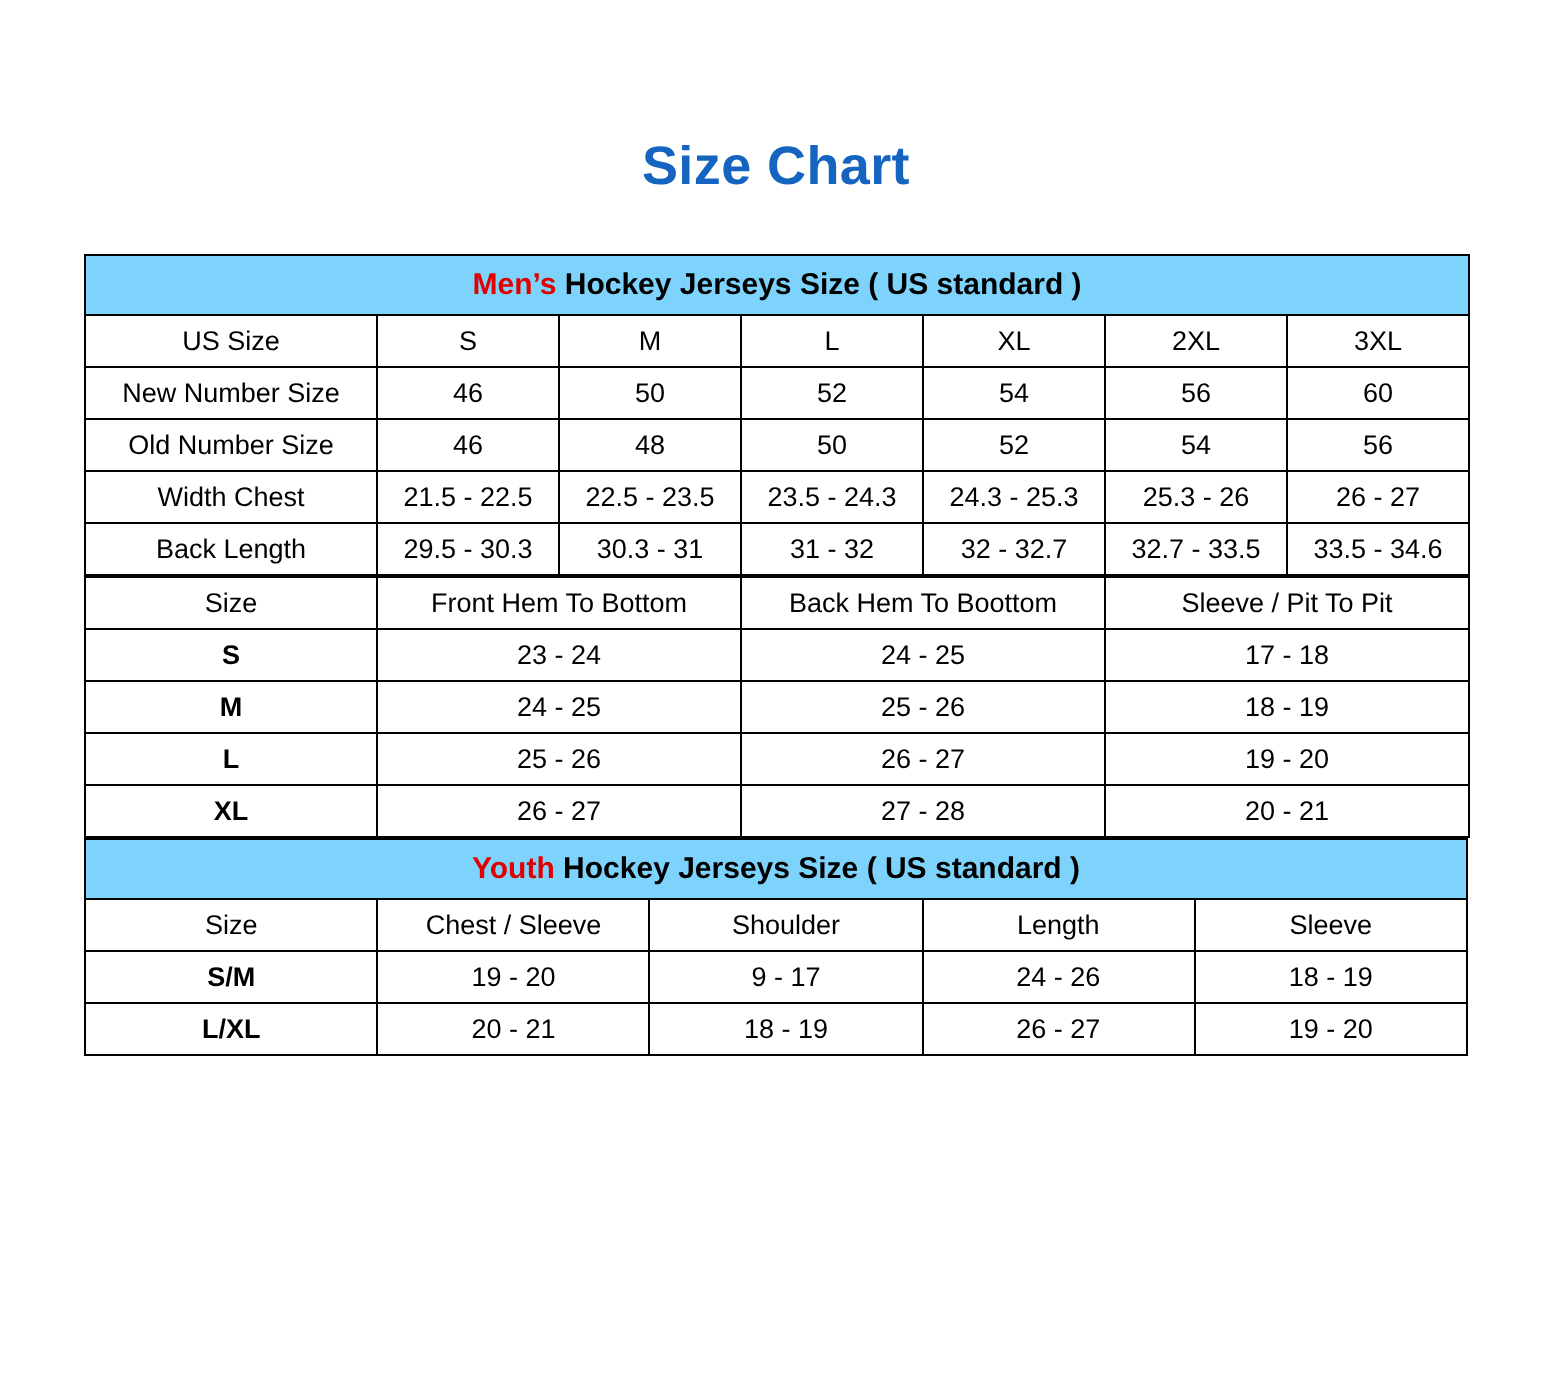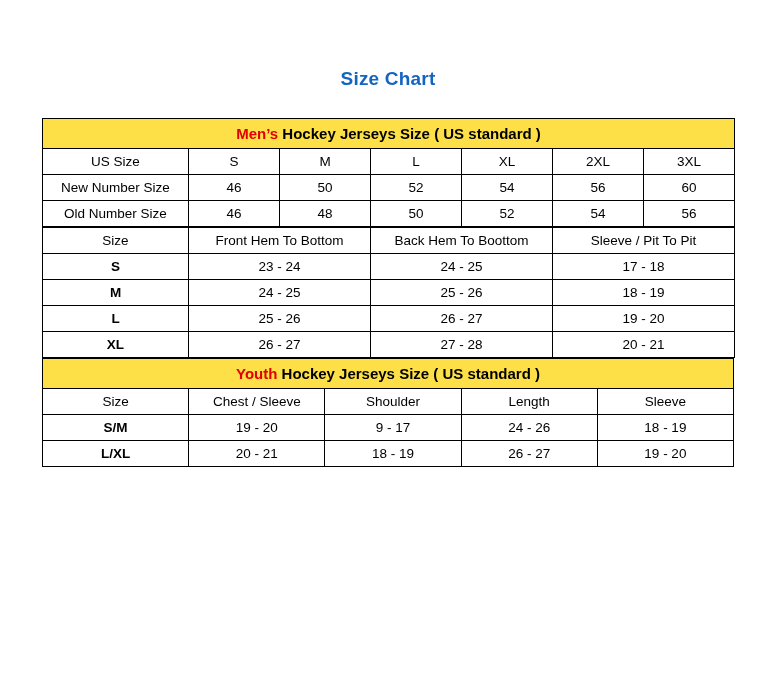--- a/index.html
+++ b/index.html
@@ -16,21 +16,21 @@
     overflow: hidden;
   }
   .page {
     width: 776px;
     height: 692px;
     position: relative;
   }
   .title {
     text-align: center;
     color: #1565c0;
-    font-size: 19px;
+    font-size: 27px;
     font-weight: bold;
     margin: 0;
     padding-top: 68px;
     letter-spacing: 0.2px;
   }
   .tables-wrap {
     margin: 0 auto;
     width: 692px;
     padding-top: 28px;
   }
@@ -44,21 +44,21 @@
     border: 1px solid #000000;
     font-size: 13.5px;
     text-align: center;
     height: 26px;
     padding: 1px 2px;
     font-weight: normal;
     vertical-align: middle;
     white-space: nowrap;
   }
   .section-head td {
-    background: #fde047;
+    background: #7dd3fc;
     font-weight: bold;
     font-size: 15px;
     height: 30px;
   }
   .section-head .accent { color: #e00000; }
   .col-head td {
     font-weight: normal;
   }
   .rowlabel-bold { font-weight: bold; }
   
@@ -113,20 +113,38 @@
         </tr>
         <tr>
           <td>Old Number Size</td>
           <td>46</td>
           <td>48</td>
           <td>50</td>
           <td>52</td>
           <td>54</td>
           <td>56</td>
         </tr>
+        <tr>
+          <td>Width Chest</td>
+          <td>21.5 - 22.5</td>
+          <td>22.5 - 23.5</td>
+          <td>23.5 - 24.3</td>
+          <td>24.3 - 25.3</td>
+          <td>25.3 - 26</td>
+          <td>26 - 27</td>
+        </tr>
+        <tr>
+          <td>Back Length</td>
+          <td>29.5 - 30.3</td>
+          <td>30.3 - 31</td>
+          <td>31 - 32</td>
+          <td>32 - 32.7</td>
+          <td>32.7 - 33.5</td>
+          <td>33.5 - 34.6</td>
+        </tr>
       </tbody>
     </table>
 
     <table class="women">
       <colgroup>
         <col class="c0">
           <col class="cN">
           <col class="cN">
           <col class="cN">
       </colgroup>

